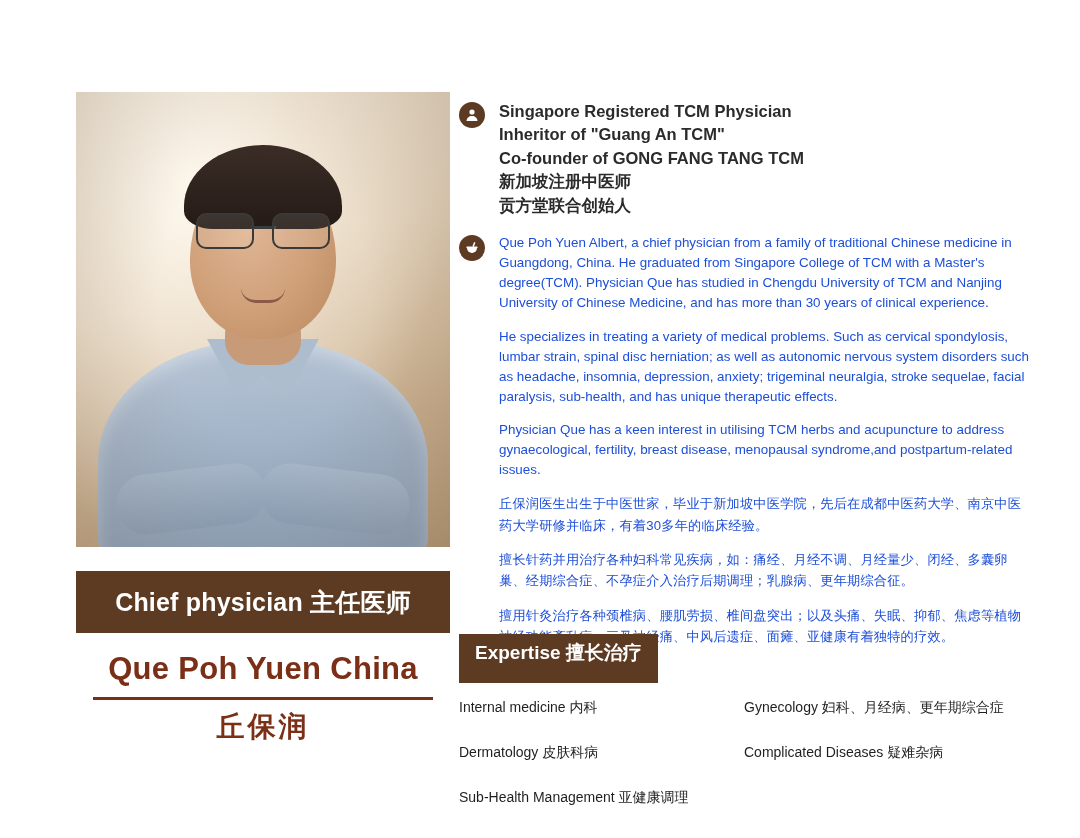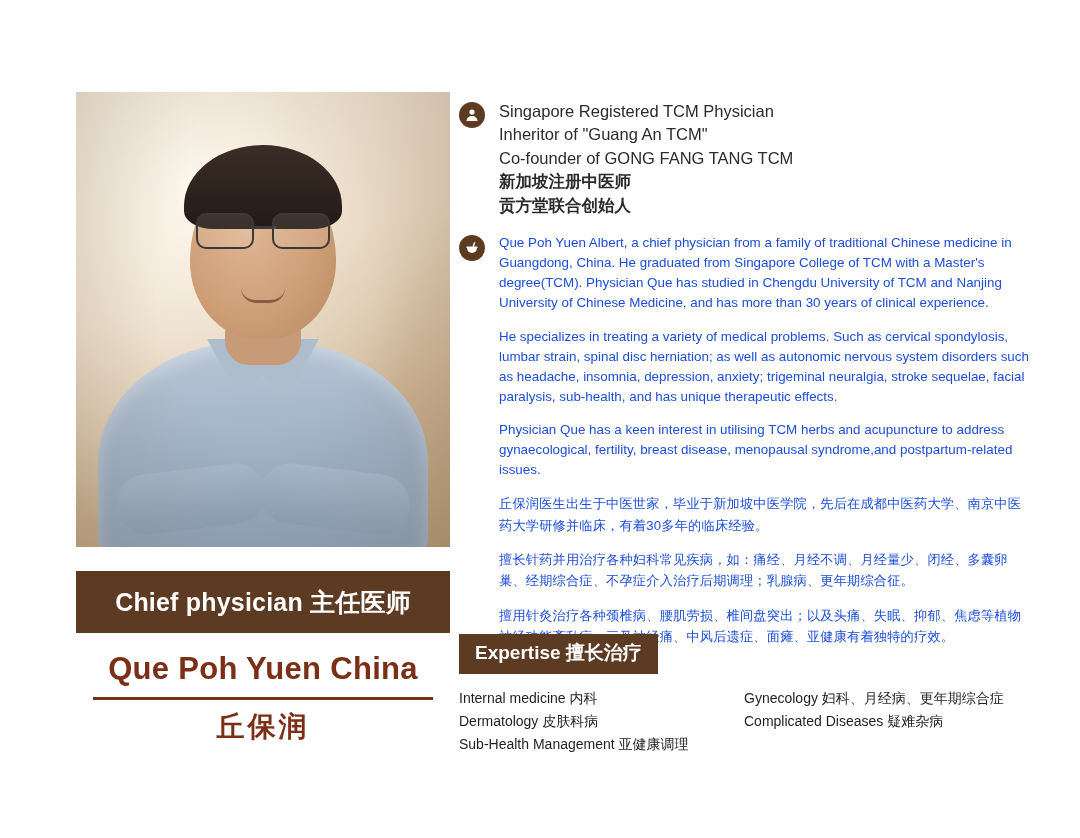--- a/index.html
+++ b/index.html
@@ -208,21 +208,21 @@
     align-items: center;
     justify-content: center;
     margin-top: 2px;
   }
   .icon-circle svg { display: block; }
   .cred-lines {
     font-size: 16.5px;
     color: #2b2b2b;
     line-height: 1.42;
   }
-  .cred-lines .en { font-weight: normal; }
+  .cred-lines .en { font-weight: bold; }
   .cred-lines .cn { font-weight: bold; font-size: 16.5px; }
 
   .bio-block {
     margin-top: 16px;
     display: flex;
     gap: 14px;
     align-items: flex-start;
   }
   .bio-body { flex: 1 1 auto; }
   .para {
@@ -245,27 +245,27 @@
     left: 459px;
     top: 634px;
     width: 570px;
   }
   .expertise-header {
     display: inline-block;
     background: #5d3a22;
     color: #ffffff;
     font-size: 19px;
     font-weight: bold;
-    padding: 6px 16px 8px 16px;
+    padding: 6px 16px 17px 16px;
   }
   .expertise-grid {
     margin-top: 14px;
     display: grid;
     grid-template-columns: 285px 285px;
-    row-gap: 2px;
+    row-gap: 24px;
   }
   .expertise-item {
     font-size: 14px;
     color: #1f1f1f;
     line-height: 1.5;
   }
 </style>
 </head>
 <body>
 

